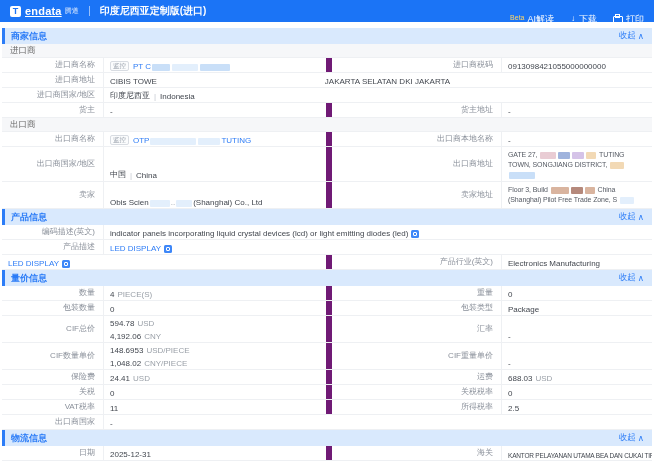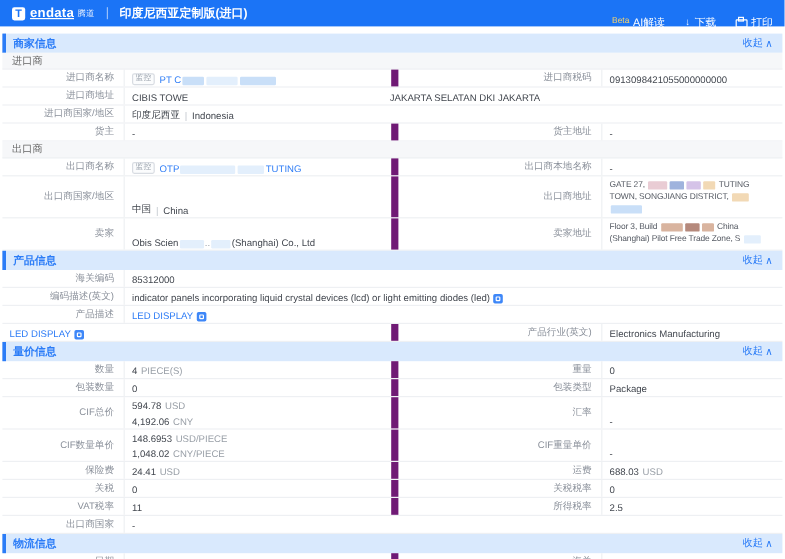--- a/index.html
+++ b/index.html
@@ -214,26 +214,20 @@
     </div>
 
     <div class="sec-hdr">
       <span class="sec-title">产品信息</span>
       <span class="collapse">
         <span>收起</span>
         <span>∧</span>
       </span>
     </div>
 
-    <div class="row">
-      <div class="lbl">海关编码</div>
-      <div class="val">
-          <span>85312000</span>
-        </div>
-    </div>
 
     <div class="row">
       <div class="lbl">编码描述(英文)</div>
       <div class="val">
         <span>indicator panels incorporating liquid crystal devices (lcd) or light emitting diodes (led)</span>
         <span class="mini-icon"></span>
       </div>
     </div>
 
     <div class="row">

